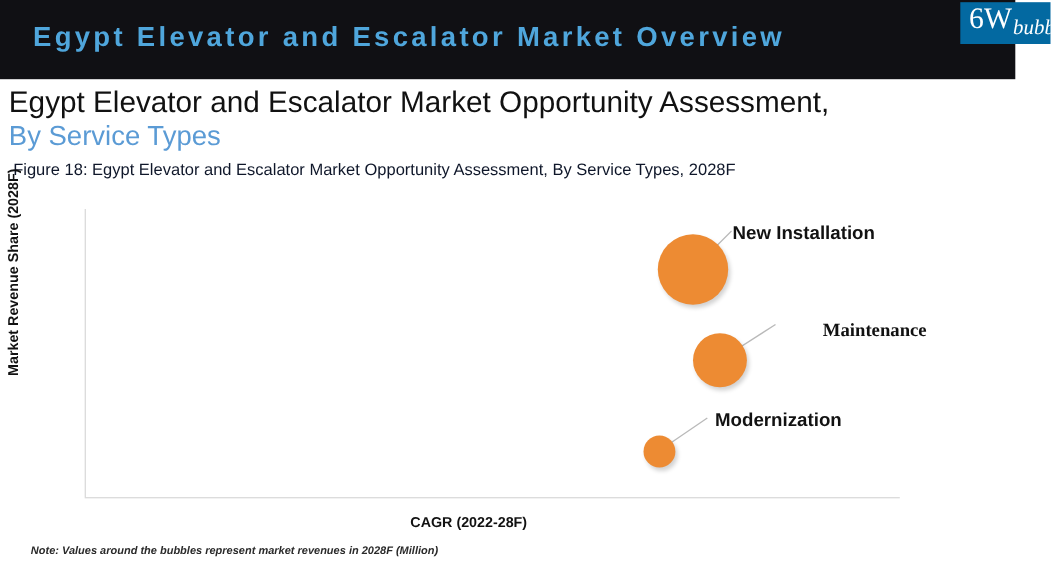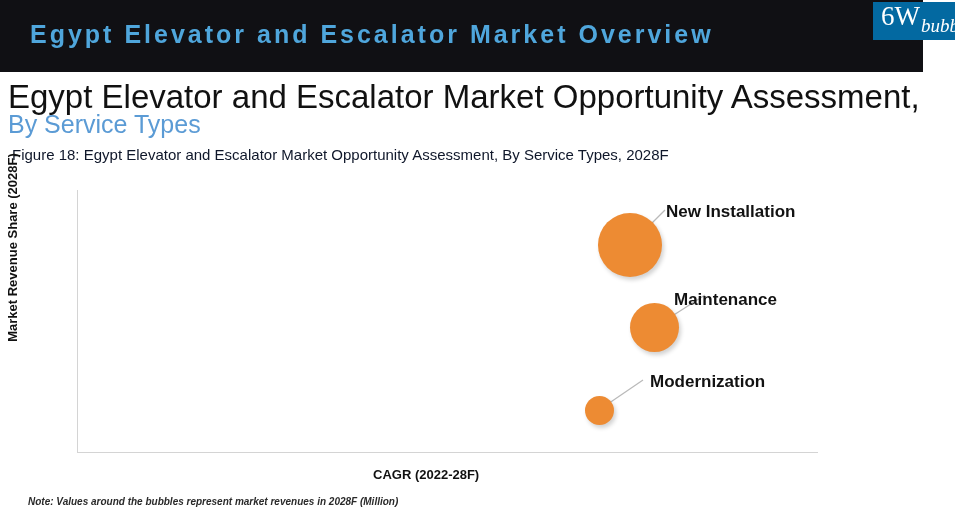--- a/index.html
+++ b/index.html
@@ -62,21 +62,21 @@
     font-size: 19px;
     color: #ffffff;
     line-height: 22px;
   }
 
   
   #title-line1 {
     position: absolute;
     left: 8px;
     top: 78px;
-    font-size: 33px;
+    font-size: 27px;
     color: #111111;
     white-space: nowrap;
   }
   #title-line2 {
     position: absolute;
     left: 8px;
     top: 110px;
     font-size: 25px;
     color: #5B9BD5;
     white-space: nowrap;
@@ -150,21 +150,21 @@
   }
 
   .series-label {
     position: absolute;
     font-size: 17px;
     font-weight: bold;
     color: #121212;
     white-space: nowrap;
   }
   #label-new-installation { left: 666px; top: 202px; text-align: center; }
-  #label-maintenance      { left: 674px; top: 290px; }
+  #label-maintenance      { left: 748px; top: 290px; font-family: Liberation Serif, serif; }
   #label-modernization    { left: 650px; top: 372px; }
 
   #axis-y-title {
     position: absolute;
     left: -108px;
     top: 240px;
     width: 240px;
     text-align: center;
     font-size: 13px;
     font-weight: bold;

